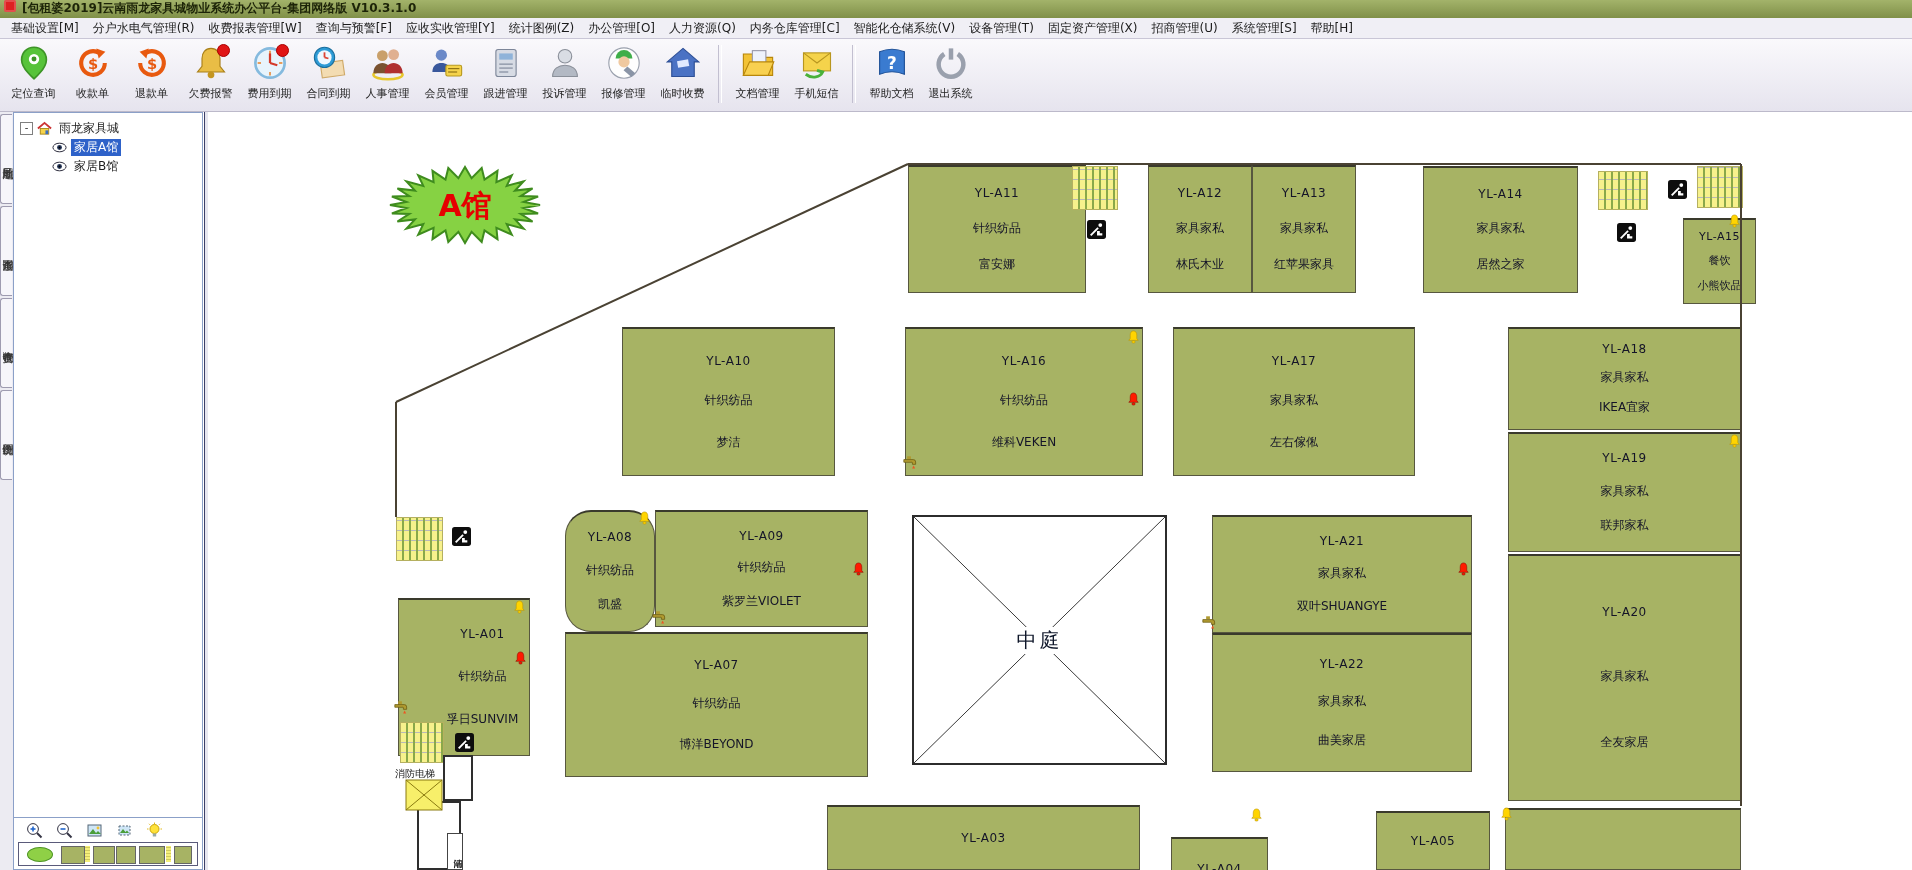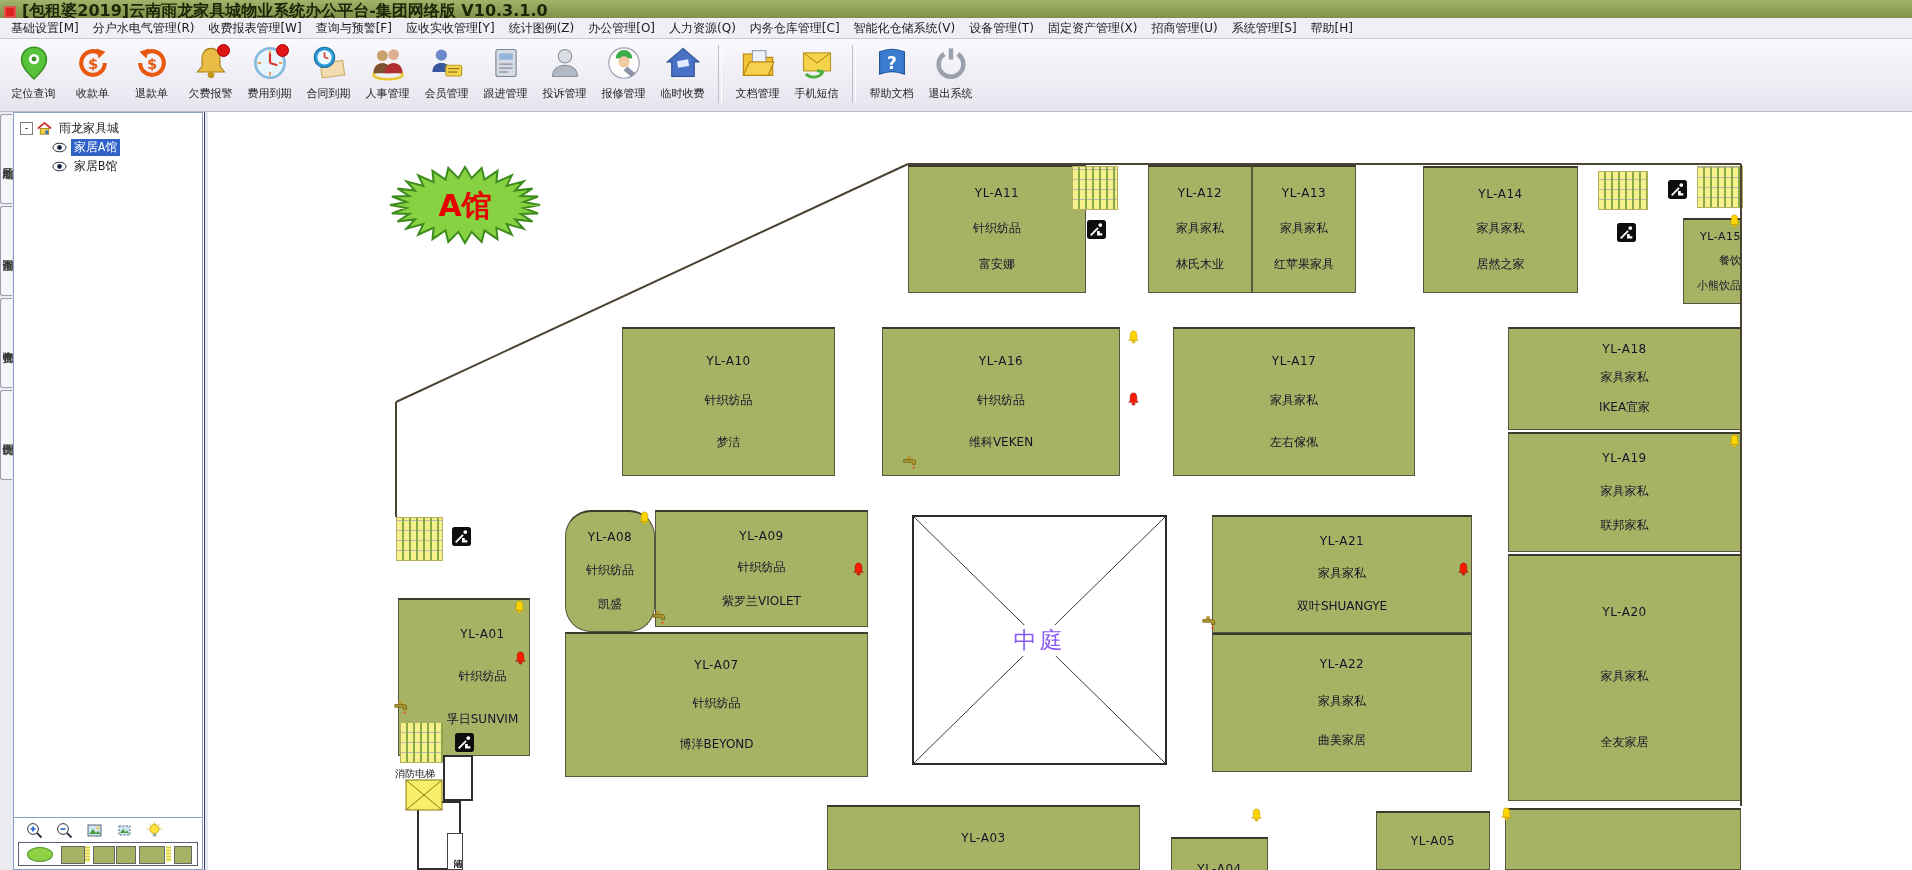--- a/index.html
+++ b/index.html
@@ -1,22 +1,22 @@
 <!DOCTYPE html>
 <html><head>
 <meta charset="utf-8">
 <style>
   html,body{margin:0;padding:0;background:#fff;}
   #app{position:relative;width:1912px;height:870px;overflow:hidden;
        font-family:"DejaVu Sans","Liberation Sans",sans-serif;color:#1c1c1c;
        -webkit-font-smoothing:antialiased;}
   
   #titlebar{position:absolute;left:0;top:0;width:100%;height:23px;
-    background:linear-gradient(#a3b36a,#76863f);display:flex;align-items:center;
-    font-size:16px;font-weight:bold;color:#1d2408;}
+    background:linear-gradient(#a3b36a,#76863f);display:flex;align-items:flex-start;
+    font-size:12px;font-weight:bold;color:#1d2408;}
   #titlebar .appicon{width:12px;height:12px;margin:0 6px 0 4px;background:#d22;
     border-radius:2px;box-shadow:inset 0 0 0 2px #fff3;}
   
   #menubar{position:absolute;left:0;top:18px;width:100%;height:21px;
     background:#f0eff5;border-bottom:1px solid #c9c6d6;display:flex;align-items:center;
     font-size:12px;padding-left:4px;box-sizing:border-box;}
   .menu-item{padding:2px 7px;cursor:default;white-space:nowrap;}
   
   #toolbar{position:absolute;left:0;top:39px;width:100%;height:73px;
     background:linear-gradient(#faf9fc,#e6e4ee);border-bottom:1px solid #bcb9ca;
@@ -33,21 +33,21 @@
     border-right:1px solid #bab7c8;}
   .vtab{width:12px;margin:2px 0 2px 0;background:#f6f5fa;border:1px solid #9e9bb0;border-right:none;
     border-radius:3px 0 0 3px;display:flex;align-items:center;justify-content:center;
     writing-mode:vertical-rl;font-size:11px;color:#333;padding:6px 0;box-sizing:border-box;height:90px;cursor:default;}
   
   #panel{position:absolute;left:13px;top:112px;width:190px;height:758px;background:#fff;
     border:1px solid #8ba0c8;box-sizing:border-box;display:flex;flex-direction:column;}
   #tree{flex:1 1 auto;padding:6px 4px;font-size:12px;overflow:hidden;}
   .tree-row{display:flex;align-items:center;height:19px;gap:4px;cursor:default;white-space:nowrap;}
   .tree-root{padding-left:2px;}
-  .tree-child{padding-left:34px;font-family:Liberation Mono, monospace;}
+  .tree-child{padding-left:34px;}
   .expander{width:11px;height:11px;border:1px solid #7f7f7f;background:#fff;font-size:10px;
     line-height:9px;text-align:center;color:#333;flex:0 0 auto;}
   .tree-ic{width:15px;height:15px;flex:0 0 auto;}
   .tree-ic svg{width:15px;height:15px;}
   .tree-label{padding:0 3px;}
   .tree-label.selected{background:#2e62c9;color:#fff;}
   #panel-tools{flex:0 0 24px;border-top:1px solid #8ba0c8;display:flex;align-items:center;
     gap:10px;padding-left:10px;}
   .ptool{width:20px;height:18px;display:flex;align-items:center;justify-content:center;cursor:default;}
   .ptool svg{width:17px;height:17px;}
@@ -63,21 +63,21 @@
   
   #map{position:absolute;left:208px;top:112px;right:0;bottom:0;background:#fff;}
   .block{position:absolute;background:#a7b364;border:1px solid #57573f;border-top:2px solid #3a3a2c;
     box-sizing:border-box;display:flex;flex-direction:column;justify-content:space-evenly;
     align-items:center;text-align:center;font-size:12px;color:#141428;cursor:default;}
   .block.small{font-size:11px;}
   .block .bl-id{letter-spacing:.5px;}
   .atrium{position:absolute;background:#fff;border:2px solid #2c2c2c;box-sizing:border-box;
     display:flex;align-items:center;justify-content:center;}
   .atrium svg{position:absolute;inset:0;width:100%;height:100%;}
-  .atrium-label{position:relative;font-size:23px;letter-spacing:3px;color:#8b5cf6;background:#fff;padding:0 3px;}
+  .atrium-label{position:relative;font-size:20px;letter-spacing:3px;color:#0f172a;background:#fff;padding:0 3px;}
   .hatch{position:absolute;background:#f7f18c;border:1px solid #b5b060;box-sizing:border-box;
     background-image:repeating-linear-gradient(90deg,transparent 0 5px,#8aa84a 5px 7px),
                      repeating-linear-gradient(0deg,transparent 0 9px,#b9b9b9 9px 10px);}
   .marker{position:absolute;}
   .marker svg{display:block;}
   .room{position:absolute;background:#fff;border:2px solid #2e2e2e;box-sizing:border-box;}
   .vlabel{position:absolute;background:#fff;border:1px solid #444;writing-mode:vertical-rl;
     font-size:9px;color:#222;text-align:center;box-sizing:border-box;line-height:1.1;}
   .flabel{position:absolute;font-size:10px;color:#222;white-space:nowrap;}
   #overlay{position:absolute;inset:0;width:1912px;height:870px;pointer-events:none;}
@@ -445,31 +445,31 @@
       <div class="block" style="left: 1044px; top: 53px; width: 104px; height: 128px;">
         <div class="bl-id">YL-A13</div>
         <div class="bl-cat">家具家私</div>
         <div class="bl-brand">红苹果家具</div>
       </div>
       <div class="block" style="left: 1215px; top: 54px; width: 155px; height: 127px;">
         <div class="bl-id">YL-A14</div>
         <div class="bl-cat">家具家私</div>
         <div class="bl-brand">居然之家</div>
       </div>
-      <div class="block small" style="left: 1475px; top: 106px; width: 59px; height: 86px; align-items: flex-end;">
+      <div class="block small" style="left: 1475px; top: 106px; width: 73px; height: 86px;">
         <div class="bl-id">YL-A15</div>
         <div class="bl-cat">餐饮</div>
         <div class="bl-brand">小熊饮品</div>
       </div>
       <div class="block" style="left: 414px; top: 215px; width: 213px; height: 149px;">
         <div class="bl-id">YL-A10</div>
         <div class="bl-cat">针织纺品</div>
         <div class="bl-brand">梦洁</div>
       </div>
-      <div class="block" style="left: 674px; top: 215px; width: 238px; height: 149px;">
+      <div class="block" style="left: 697px; top: 215px; width: 238px; height: 149px;">
         <div class="bl-id">YL-A16</div>
         <div class="bl-cat">针织纺品</div>
         <div class="bl-brand">维科VEKEN</div>
       </div>
       <div class="block" style="left: 965px; top: 215px; width: 242px; height: 149px;">
         <div class="bl-id">YL-A17</div>
         <div class="bl-cat">家具家私</div>
         <div class="bl-brand">左右傢俬</div>
       </div>
       <div class="block" style="left: 1300px; top: 215px; width: 233px; height: 103px;">

